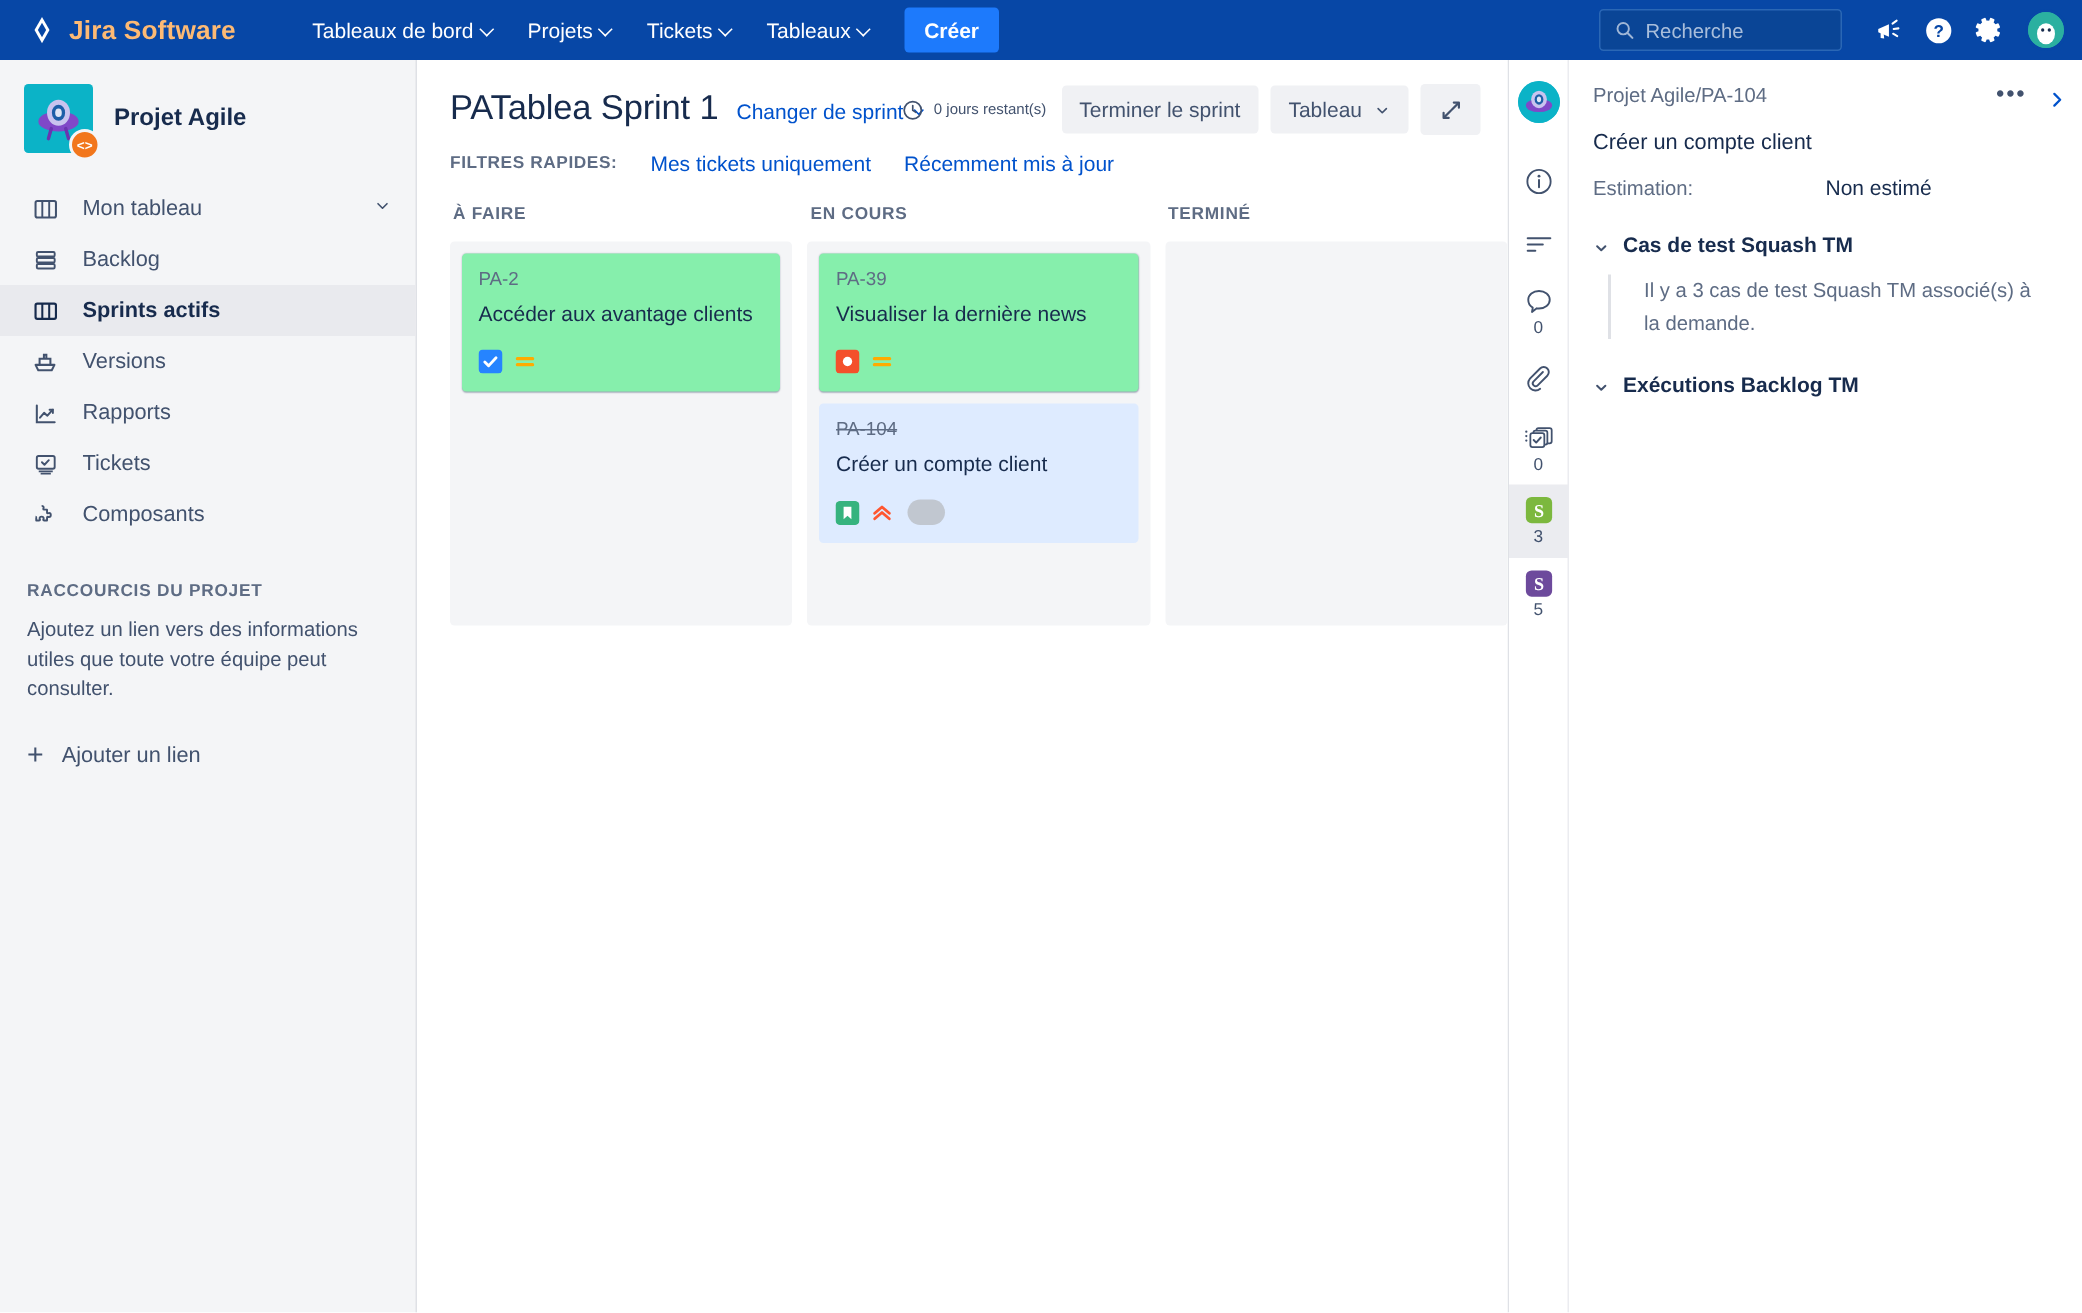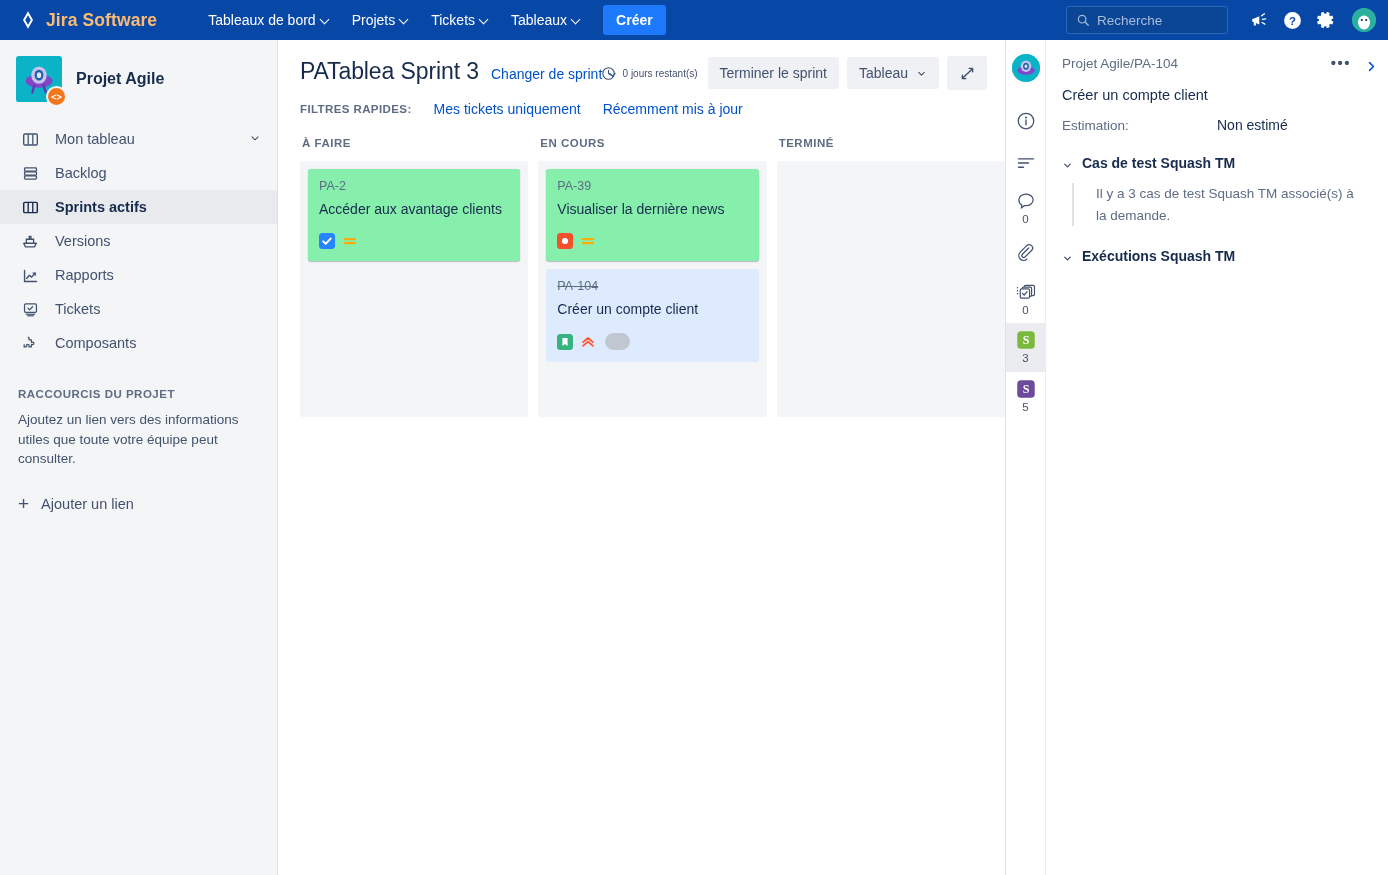--- a/index.html
+++ b/index.html
@@ -436,21 +436,21 @@
     <div class="shortcut-text">Ajoutez un lien vers des informations utiles que toute votre équipe peut consulter.</div>
     <div class="add-link">
       <span class="plus">+</span>
       <span>Ajouter un lien</span>
     </div>
   </aside>
 
   <main class="main">
     <div class="board-header">
       <div class="title-row">
-        <div class="board-title">PATablea Sprint 3</div>
+        <div class="board-title">PATablea Sprint 1</div>
         <div class="change-sprint">
           <span>Changer de sprint</span>
           <svg width="11" height="11" viewBox="0 0 20 20" fill="none">
               <path d="M5 8l5 5 5-5" stroke="#0052cc" stroke-width="2" stroke-linecap="round" stroke-linejoin="round"></path>
             </svg>
         </div>
       </div>
 
       <div class="header-right">
         <div class="days-left">
@@ -654,18 +654,18 @@
         <div class="sec-body">Il y a 3 cas de test Squash TM associé(s) à la demande.</div>
       </div>
 
       <div class="section">
         <div class="sec-head">
           <span class="sec-caret">
             <svg width="11" height="11" viewBox="0 0 20 20" fill="none">
                 <path d="M5 7.5l5 5 5-5" stroke="#42526e" stroke-width="2.4" stroke-linecap="round" stroke-linejoin="round"></path>
               </svg>
           </span>
-          <span>Exécutions Squash TM</span>
+          <span>Exécutions Backlog TM</span>
         </div>
       </div>
     </div>
   </section>
 </div>
 
 </body></html>

